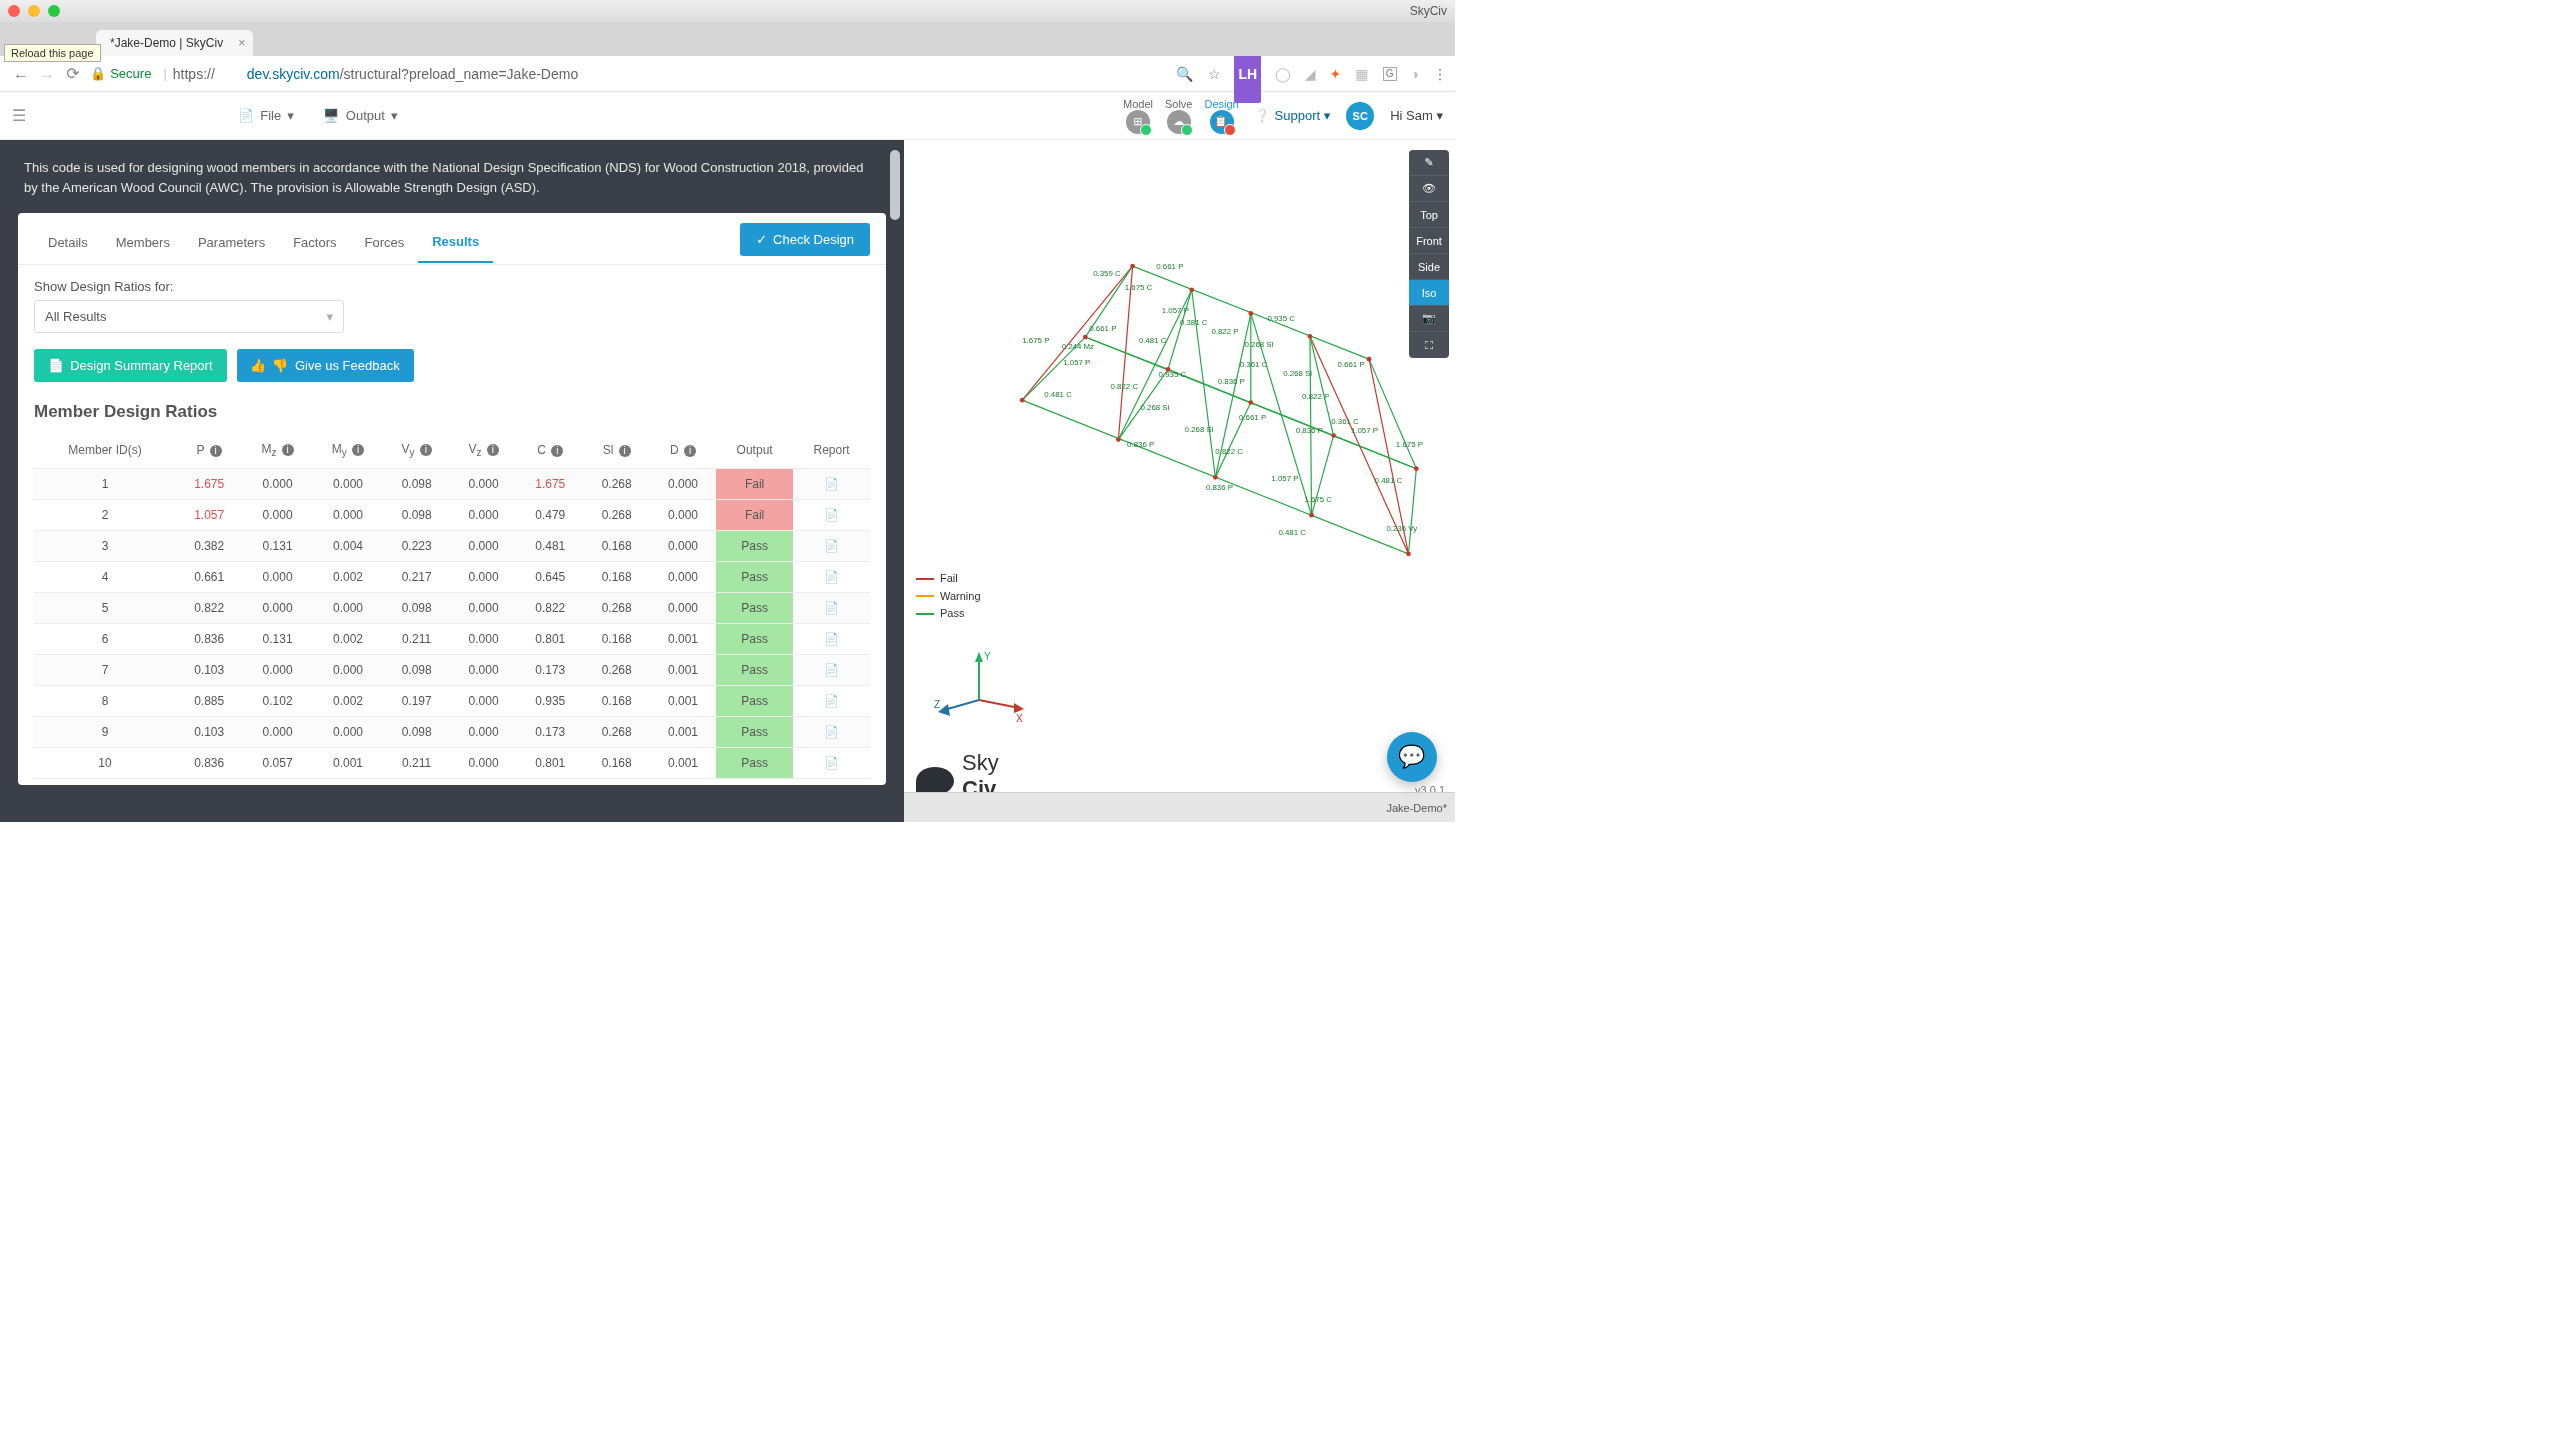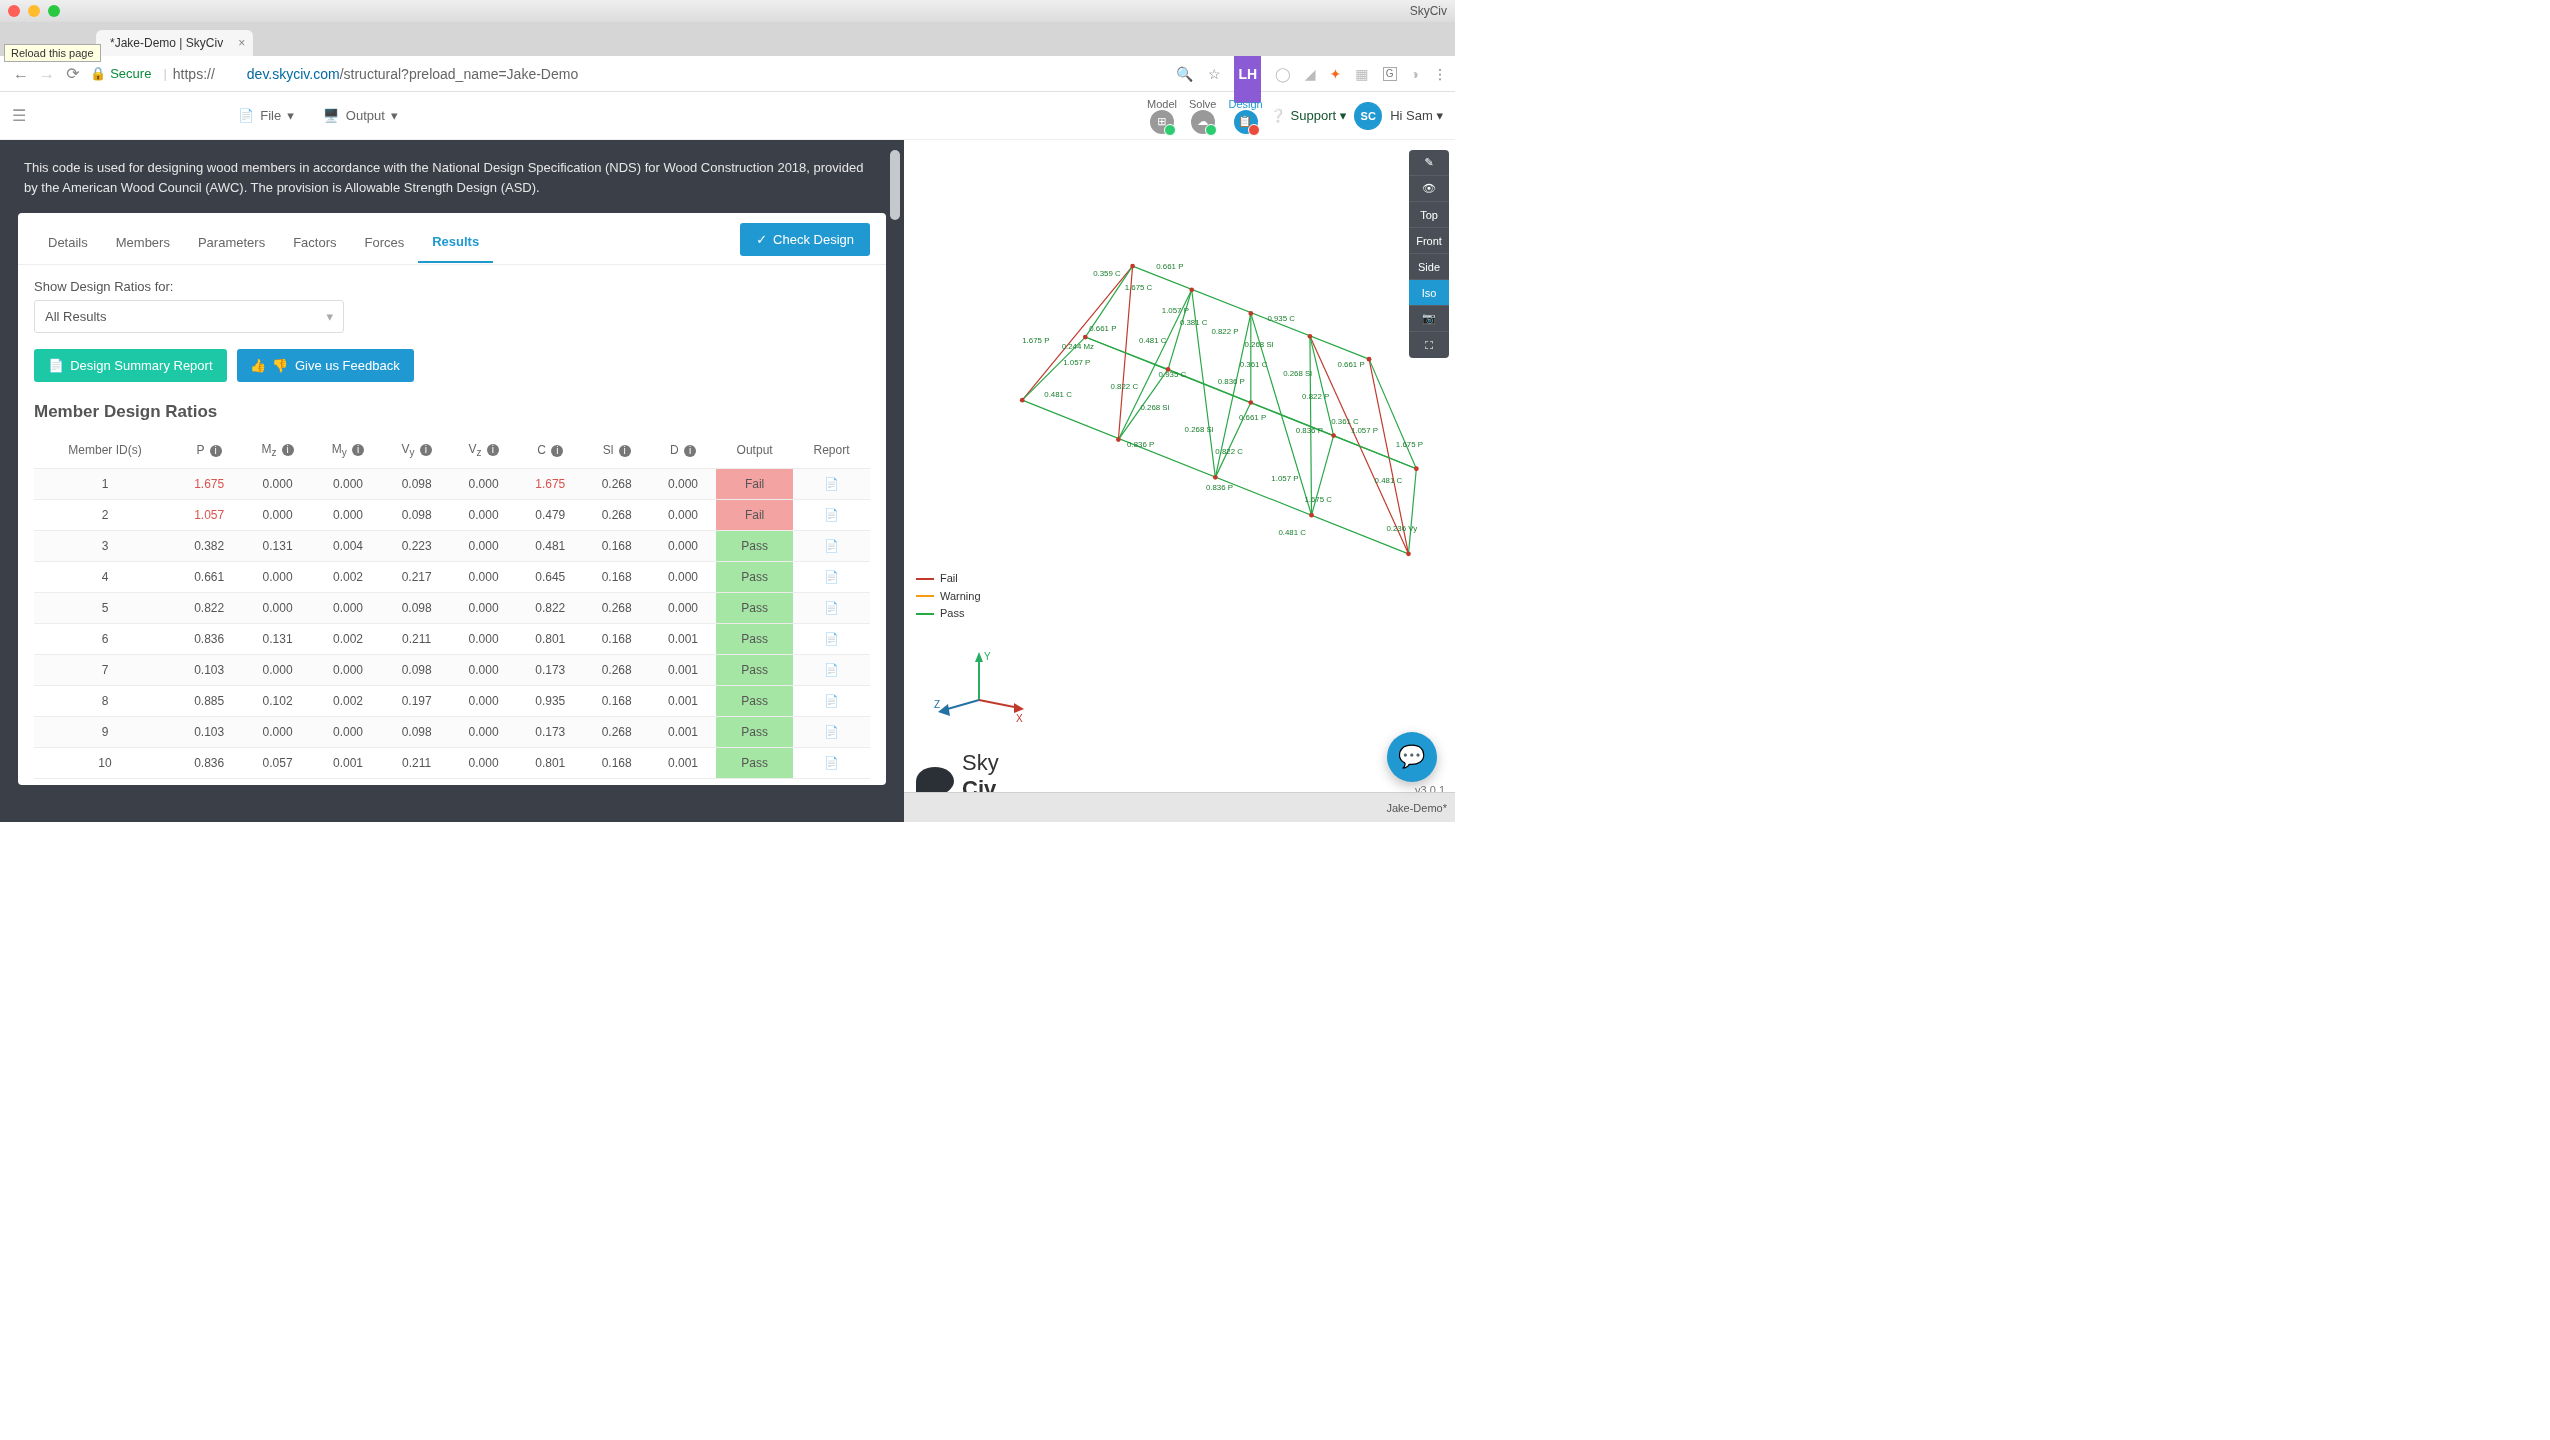--- a/index.html
+++ b/index.html
@@ -26,29 +26,29 @@
 .url-text { color: #666; font-size: 14px; flex: 1; }
 .url-text .host-dark { color:#0369a1;margin-left:32px; }
 .url-icons { display: flex; align-items: center; gap: 14px; color: #777; font-size: 14px; }
 .ext-badge { background: #8b5bd6; color: #fff; font-size: 14px; font-weight: bold; padding: 21px 4px; border-radius: 2px; }
 
 
 .app-bar { height: 48px; display: flex; align-items: center; padding: 0 12px; border-bottom: 1px solid #eee; }
 .hamburger { width: 26px; font-size: 16px; color: #999; }
 .toolbar-menu { margin-left: 200px; display: flex; gap: 30px; color: #666; font-size: 13px; }
 .toolbar-menu .ti { display:flex; align-items:center; gap:6px; }
-.app-bar-right { margin-left: auto; display: flex; align-items: center; gap: 8px; }
+.app-bar-right { margin-left: auto; display: flex; align-items: center; gap: 16px; }
 .model-solve-design { display:flex; gap: 12px; align-items: center; }
 .msd-col { display:flex; flex-direction:column; align-items:center; font-size:11px; color:#666; }
 .msd-col.active .lbl { color:#2098d1; }
 .msd-icon { width:24px; height:24px; border-radius:50%; background:#999; position:relative; display:flex; align-items:center; justify-content:center; color:#fff; font-size:11px; }
 .msd-icon.green-dot::after { content:''; position:absolute; right:-2px; bottom:-2px; width:10px; height:10px; border-radius:50%; background:#2ecc71; border:1px solid #fff; }
 .msd-icon.red-dot::after { content:''; position:absolute; right:-2px; bottom:-2px; width:10px; height:10px; border-radius:50%; background:#e74c3c; border:1px solid #fff; }
 .msd-icon.blue { background:#2098d1; }
-.support { color:#14532d; font-size:13px; }
+.support { color:#0369a1; font-size:13px; }
 .avatar { width:28px; height:28px; border-radius:50%; background:#2098d1; color:#fff; display:flex; align-items:center; justify-content:center; font-size:11px; font-weight:bold; }
 .userlabel { color:#444; }
 
 
 .main { display:flex; height: calc(822px - 22px - 34px - 36px - 48px); }
 .left-pane { width: 904px; background:#3a3f48; position:relative; }
 .right-pane { flex:1; position:relative; background:#fff; }
 
 
 .left-desc { color:#e6e6e6; font-size:13px; line-height:1.5; padding: 18px 24px 16px 24px; }

